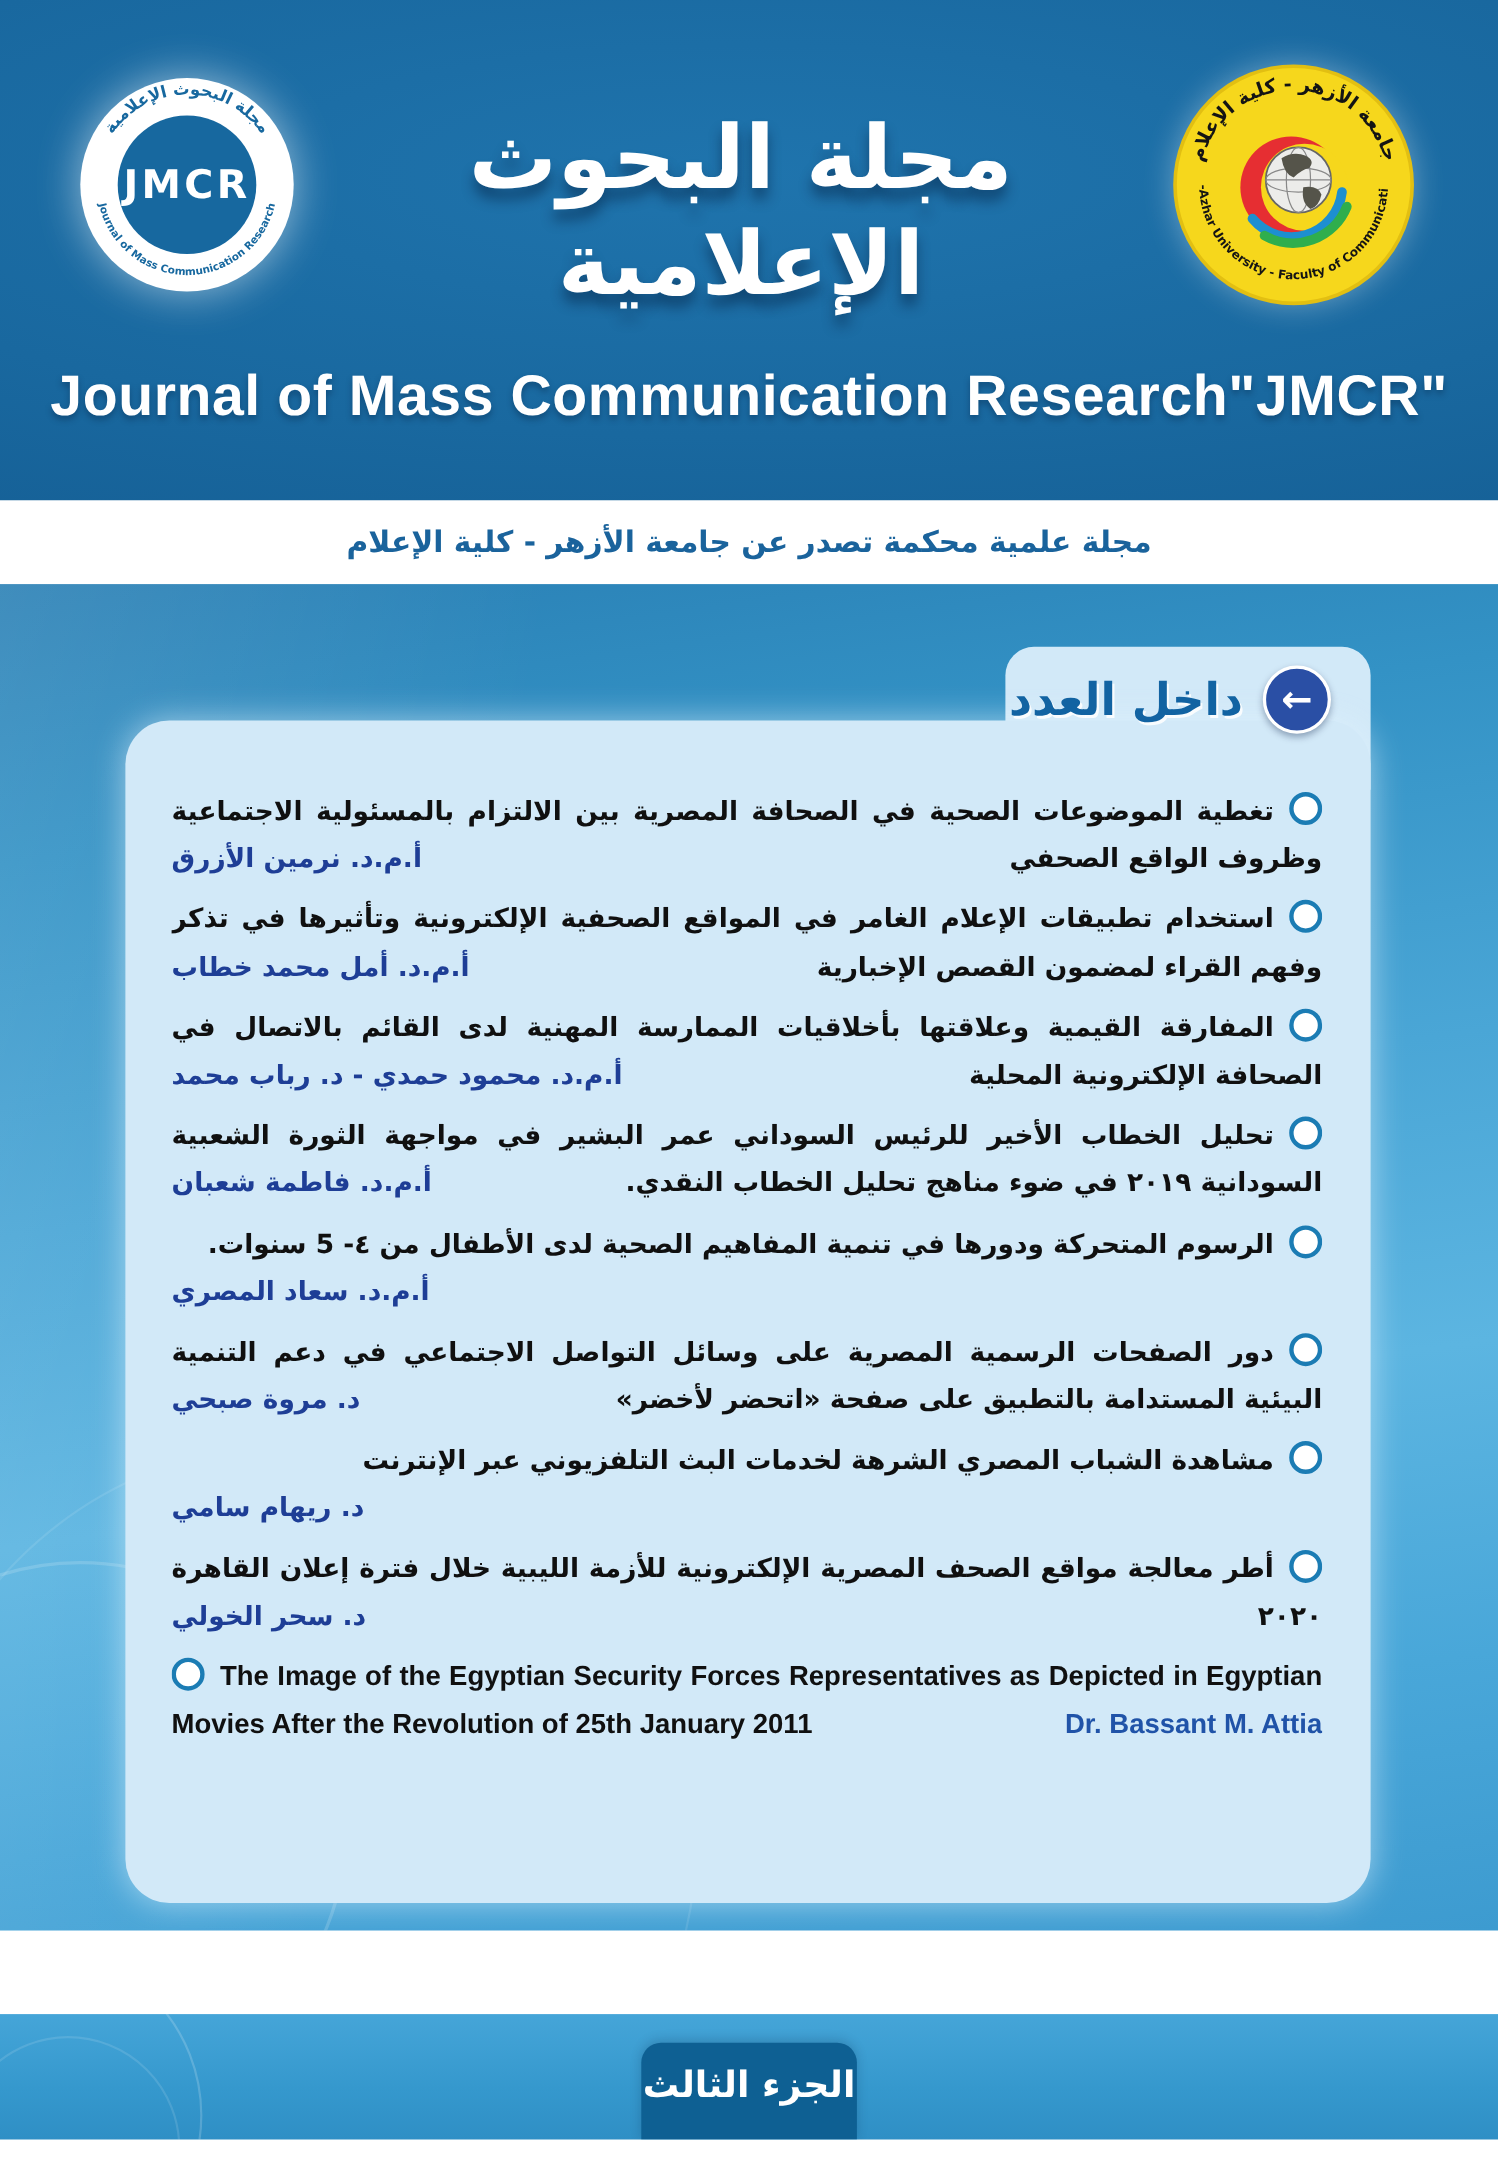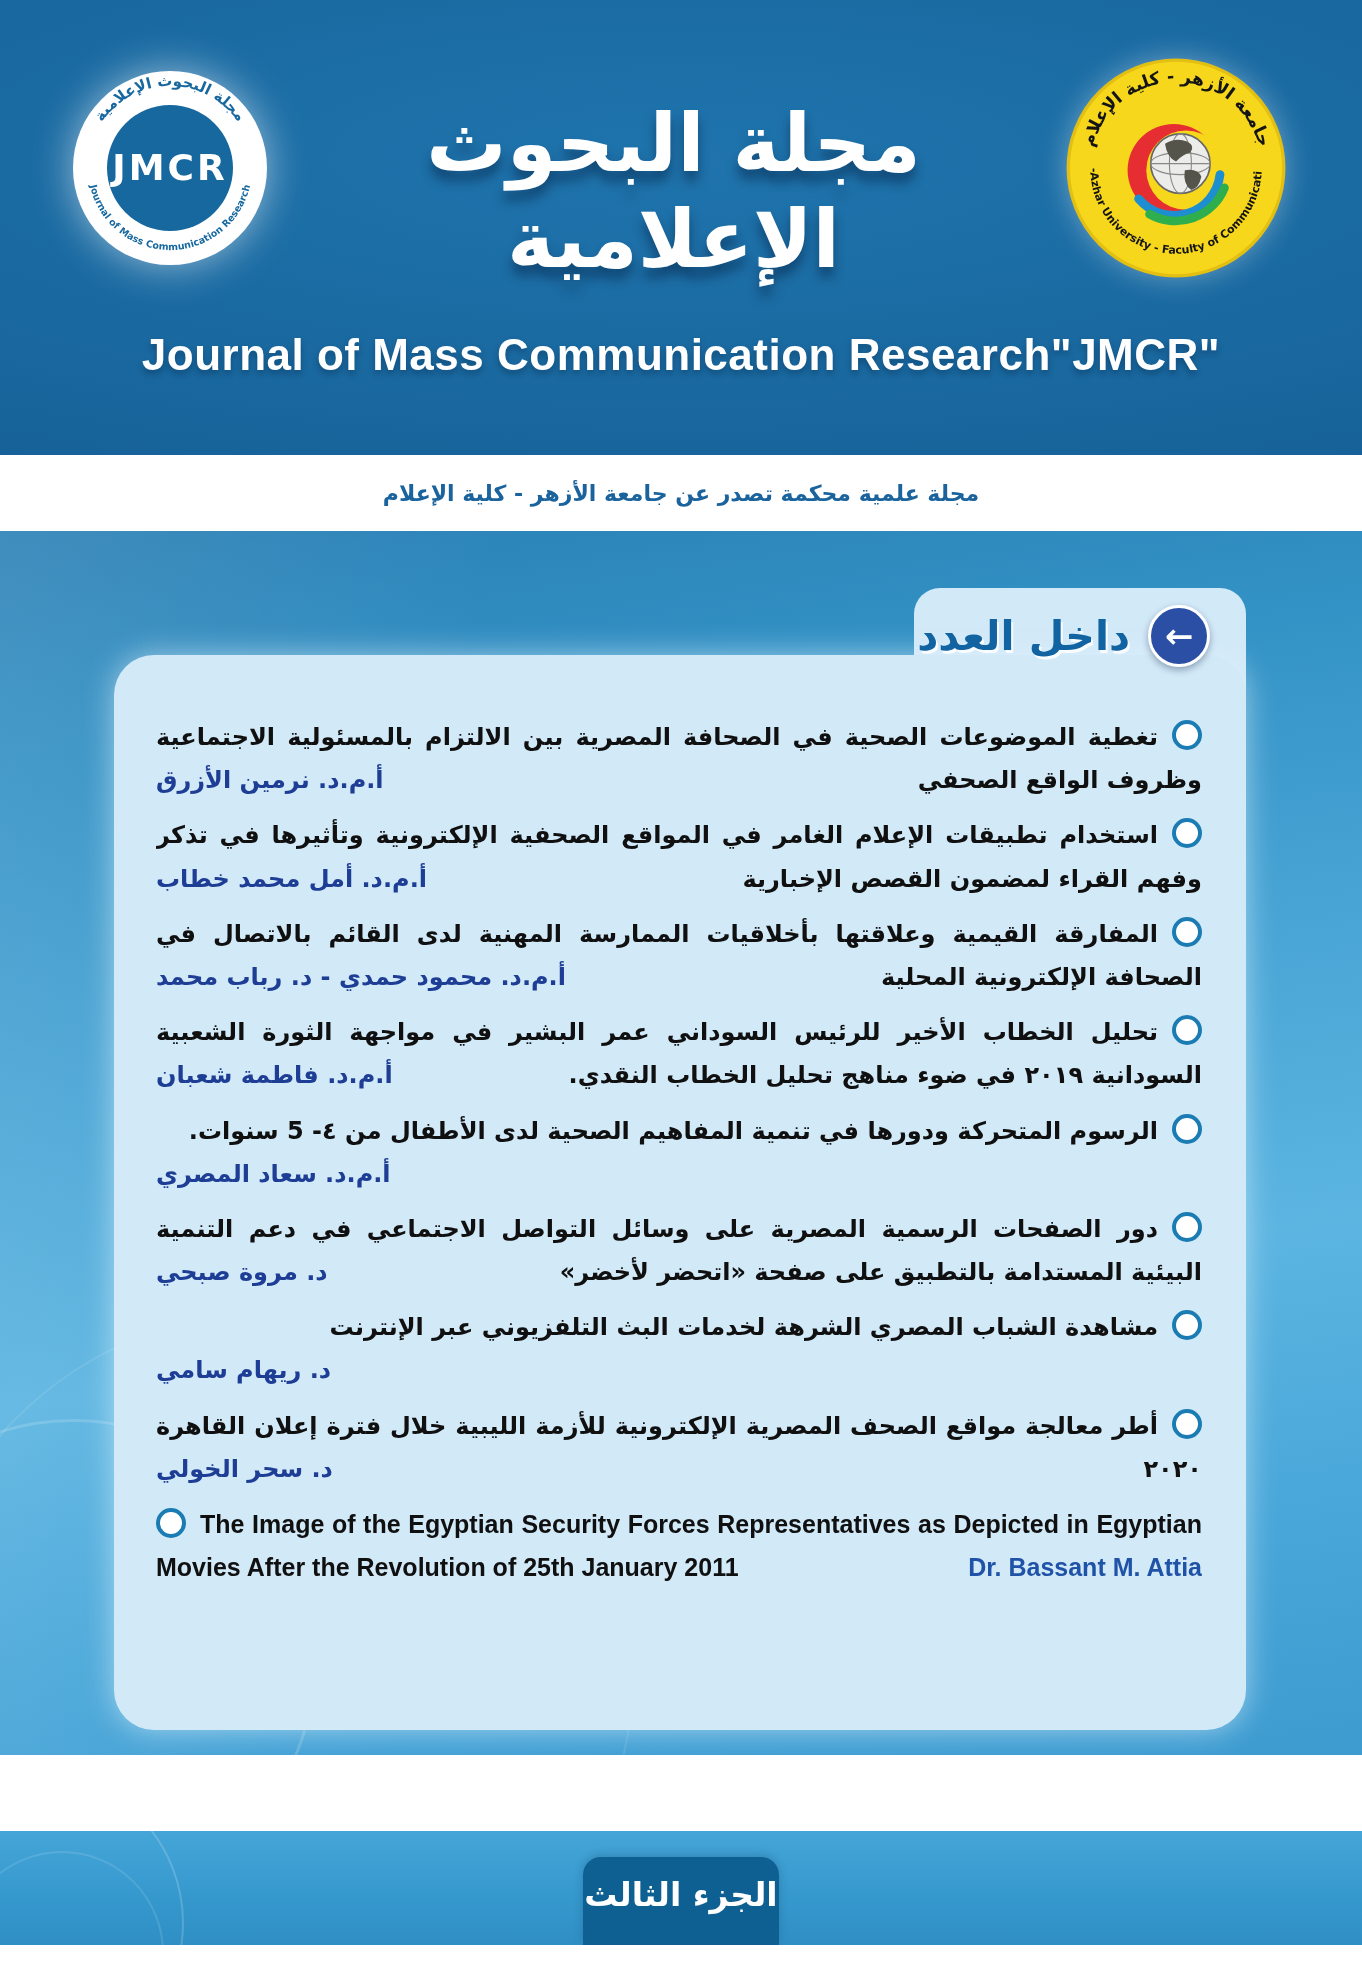--- a/index.html
+++ b/index.html
@@ -10,29 +10,29 @@
   .header{position:absolute;left:0;top:0;width:1362px;height:455px;
           background:radial-gradient(120% 95% at 50% 35%, #1f74ad 0%, #19689f 55%, #145d93 100%);}
   .logo-left{position:absolute;left:70px;top:68px;width:200px;height:200px;
              filter:drop-shadow(0 0 20px rgba(255,255,255,.55));}
   .logo-right{position:absolute;left:1066px;top:58px;width:220px;height:220px;
               filter:drop-shadow(0 0 14px rgba(255,255,255,.35));}
   .title-ar{position:absolute;left:285px;right:300px;top:96px;text-align:center;
             font-size:80px;font-weight:700;color:#fff;direction:rtl;line-height:1.2;
             text-shadow:0 10px 12px rgba(0,25,55,.45);}
   .title-en{position:absolute;left:40px;right:40px;top:330px;text-align:center;
-            font-family:"Liberation Sans",sans-serif;font-size:44px;font-weight:700;color:#fff;
+            font-family:"Liberation Sans",sans-serif;font-size:52px;font-weight:700;color:#fff;
             text-shadow:0 4px 6px rgba(0,25,55,.35);letter-spacing:.5px;}
 
   
   .band{position:absolute;left:0;width:1362px;background:#fff;display:flex;
         align-items:center;justify-content:center;}
   .band-top{top:455px;height:76px;}
   .band-bottom{top:1831px;height:88px;}
-  .band-text{font-size:22px;font-weight:700;color:#1a639c;direction:rtl;}
+  .band-text{font-size:27px;font-weight:700;color:#1a639c;direction:rtl;}
 
   
   .body{position:absolute;left:0;top:531px;width:1362px;height:1224px;overflow:hidden;
         background:linear-gradient(172deg,#2a80b5 0%,#3392c5 18%,#4aa6d6 42%,#5cb5e1 62%,#49a7d9 82%,#3d9bd0 100%);}
   .body::before{content:'';position:absolute;inset:0;
         background:linear-gradient(100deg,rgba(255,255,255,.10) 0%,rgba(255,255,255,0) 32%);}
   .bdeco{position:absolute;border-radius:50%;}
   .bdeco1{left:-170px;bottom:-150px;width:480px;height:480px;border:3px solid rgba(255,255,255,.16);}
   .bdeco2{left:-90px;bottom:-280px;width:720px;height:720px;border:2px solid rgba(255,255,255,.10);}
 

